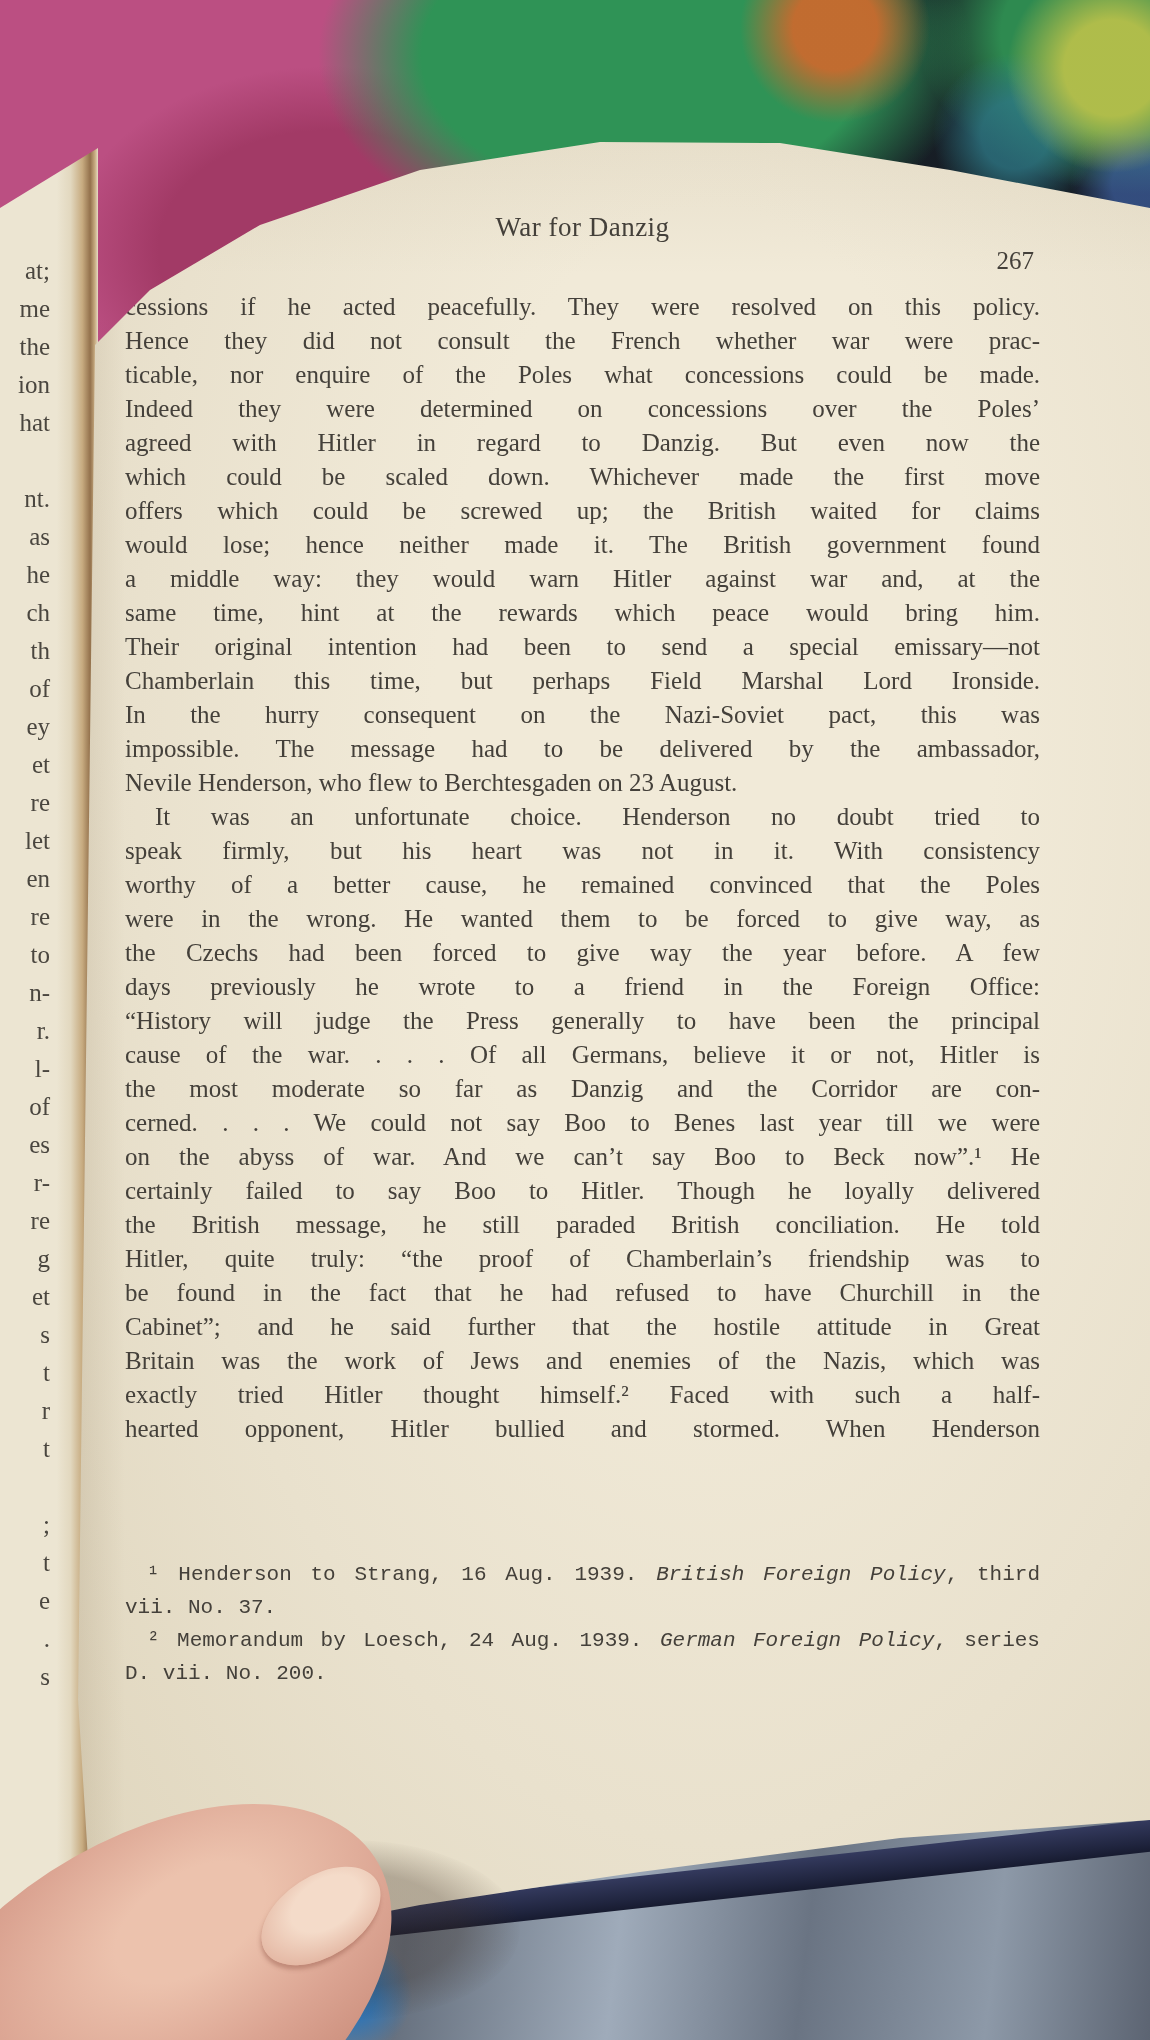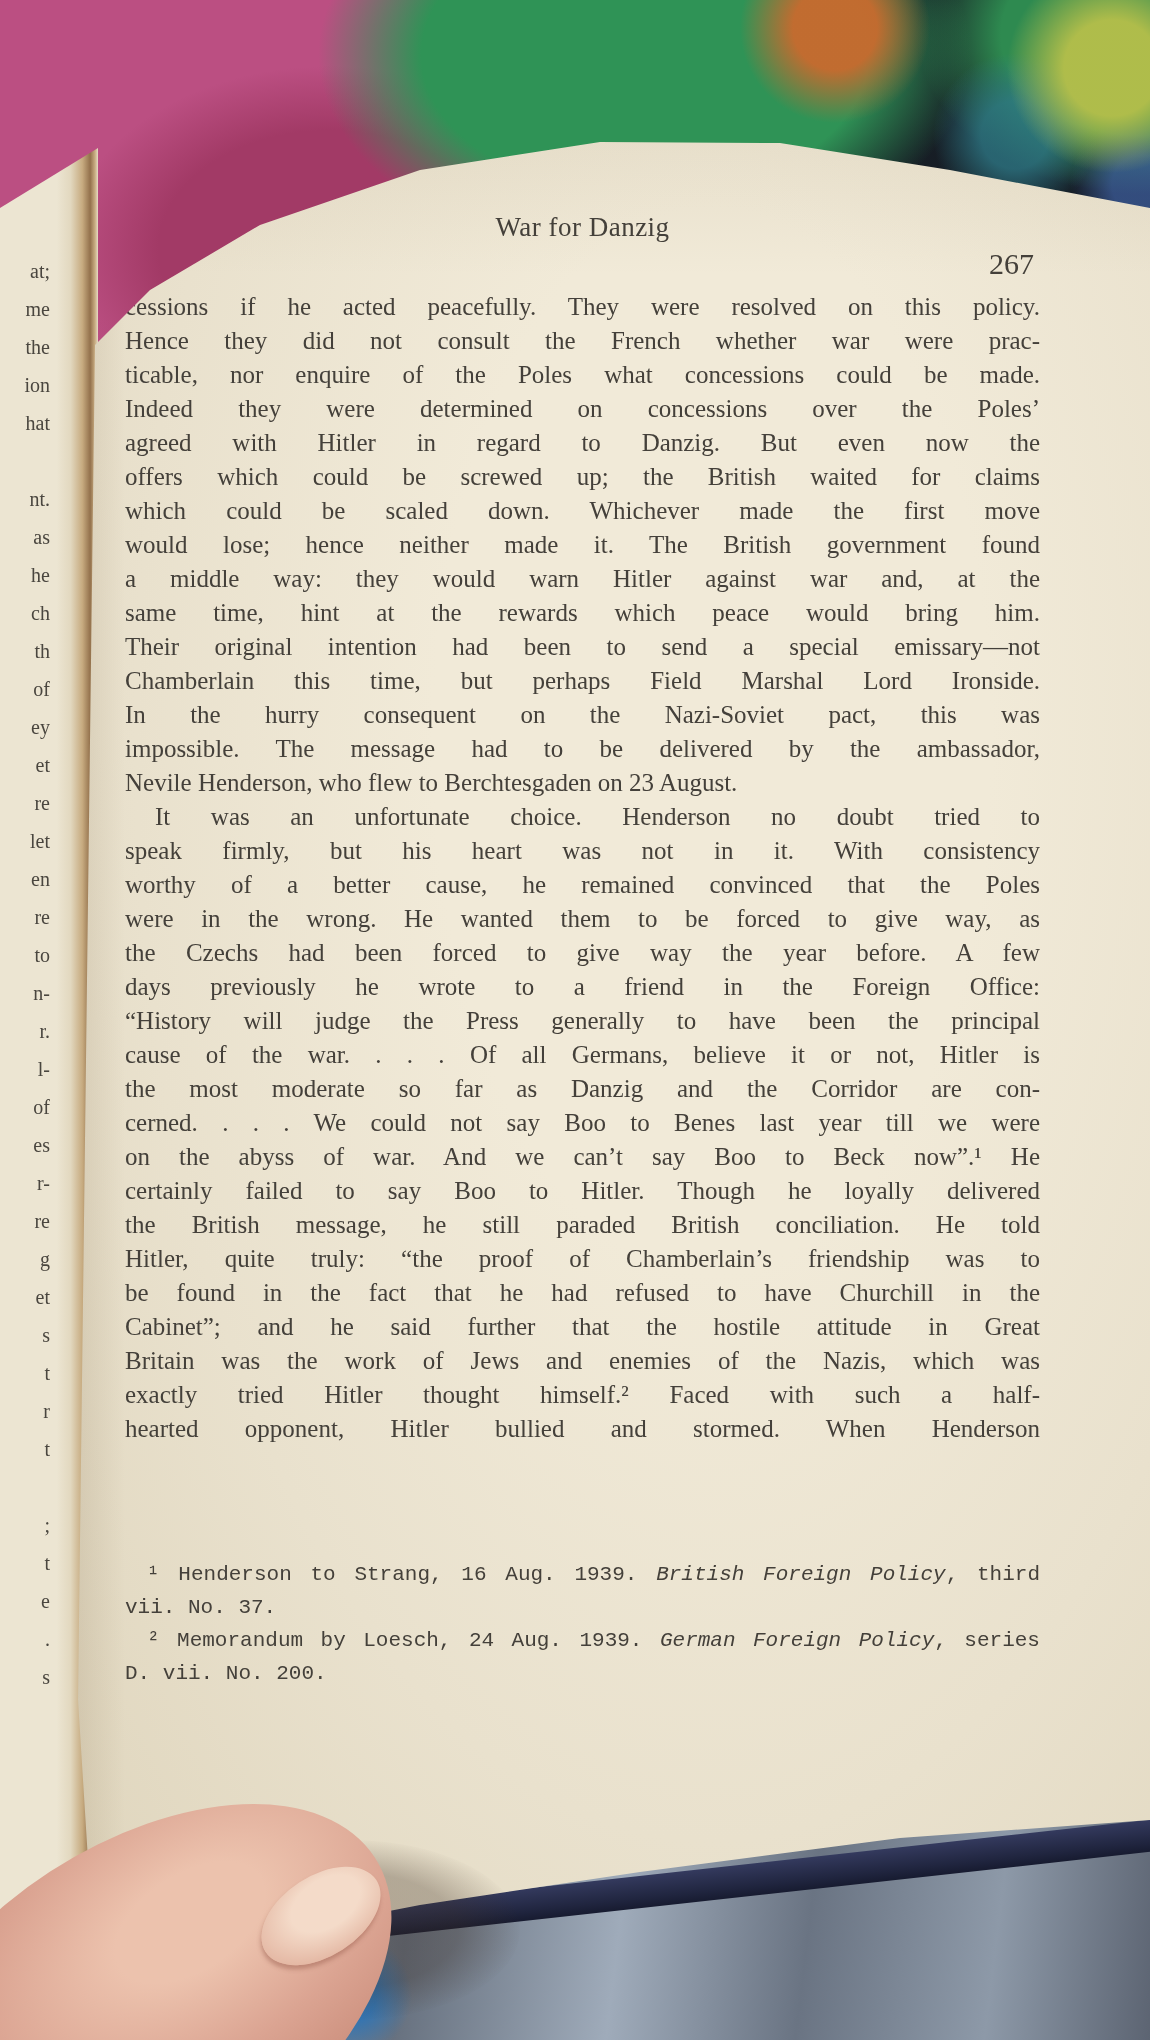--- a/index.html
+++ b/index.html
@@ -28,37 +28,37 @@
   
   .cover-strip{position:absolute;left:368px;top:1906px;width:830px;height:32px;
     transform:rotate(-6.3deg);transform-origin:0 0;
     background:linear-gradient(#343a5e,#20253f 70%,#171b30);border-radius:3px;}
 
   
   .facing-page{position:absolute;left:0;top:148px;width:98px;height:1800px;
     clip-path:polygon(0 60px,100% 0,100% 100%,0 100%);
     background:linear-gradient(90deg,#ece5d2 0 58%,#e2d8bf 72%,#c7ab80 84%,#93714c 92%,#c9ad83 97%,#e6dcc6 100%);}
   .frags{position:absolute;left:0;top:104px;width:50px;text-align:right;color:#4a463f;}
-  .frag{height:38px;line-height:38px;font-size:20px;white-space:nowrap;}
+  .frag{height:38px;line-height:38px;font-size:25px;white-space:nowrap;}
 
   
   .main-page{position:absolute;left:55px;top:95px;width:1095px;height:1900px;
     background:
       linear-gradient(90deg, rgba(115,92,58,.20) 0, rgba(115,92,58,0) 70px),
       linear-gradient(rgba(140,120,80,.12), rgba(140,120,80,0) 180px),
       radial-gradient(ellipse at 60% 34%, #f1ead8 0 30%, #e9e1cd 62%, #ded4bb 100%);
     clip-path:polygon(40px 250px,95px 195px,205px 130px,365px 75px,545px 47px,725px 48px,
                       895px 75px,1095px 113px,1095px 1725px,845px 1743px,585px 1777px,
                       365px 1810px,175px 1847px,40px 1877px,23px 1605px,33px 805px);
     filter:drop-shadow(0 -4px 6px rgba(15,15,22,.38));}
   .page-inner{position:absolute;left:70px;top:0;width:915px;height:100%;color:#44403a;}
 
   .running-header{position:absolute;top:117px;left:0;width:100%;text-align:center;
     font-size:27px;letter-spacing:.5px;}
-  .page-number{position:absolute;top:152px;right:6px;font-size:30px;}
+  .page-number{position:absolute;top:152px;right:6px;font-size:25px;}
 
   .body-lines{position:absolute;top:195px;left:0;width:100%;}
   .body-lines .line{height:34px;line-height:34px;font-size:25px;}
   .footnotes{position:absolute;top:1463px;left:0;width:100%;font-family:Liberation Mono, monospace;}
   .footnotes .line{height:33px;line-height:33px;font-size:21px;}
 
   .line{text-align:justify;overflow:hidden;white-space:normal;}
   .line.j::after{content:"";display:inline-block;width:100%;height:0;vertical-align:top;}
   .line.in{padding-left:30px;box-sizing:border-box;}
   .footnotes .line.in{padding-left:22px;}
@@ -138,22 +138,22 @@
       <div class="running-header">War for Danzig</div>
 
       <div class="page-number">267</div>
 
       <div class="body-lines">
           <div class="line j"><span>cessions if he acted peacefully. They were resolved on this policy.</span></div>
           <div class="line j"><span>Hence they did not consult the French whether war were prac-</span></div>
           <div class="line j"><span>ticable, nor enquire of the Poles what concessions could be made.</span></div>
           <div class="line j"><span>Indeed they were determined on concessions over the Poles’</span></div>
           <div class="line j"><span>agreed with Hitler in regard to Danzig. But even now the</span></div>
+          <div class="line j"><span>which could be scaled down. Whichever made the first move</span></div>
           <div class="line j"><span>offers which could be screwed up; the British waited for claims</span></div>
-          <div class="line j"><span>which could be scaled down. Whichever made the first move</span></div>
           <div class="line j"><span>would lose; hence neither made it. The British government found</span></div>
           <div class="line j"><span>a middle way: they would warn Hitler against war and, at the</span></div>
           <div class="line j"><span>same time, hint at the rewards which peace would bring him.</span></div>
           <div class="line j"><span>Their original intention had been to send a special emissary—not</span></div>
           <div class="line j"><span>Chamberlain this time, but perhaps Field Marshal Lord Ironside.</span></div>
           <div class="line j"><span>In the hurry consequent on the Nazi-Soviet pact, this was</span></div>
           <div class="line j"><span>impossible. The message had to be delivered by the ambassador,</span></div>
           <div class="line"><span>Nevile Henderson, who flew to Berchtesgaden on 23 August.</span></div>
           <div class="line j in"><span>It was an unfortunate choice. Henderson no doubt tried to</span></div>
           <div class="line j"><span>speak firmly, but his heart was not in it. With consistency</span></div>

